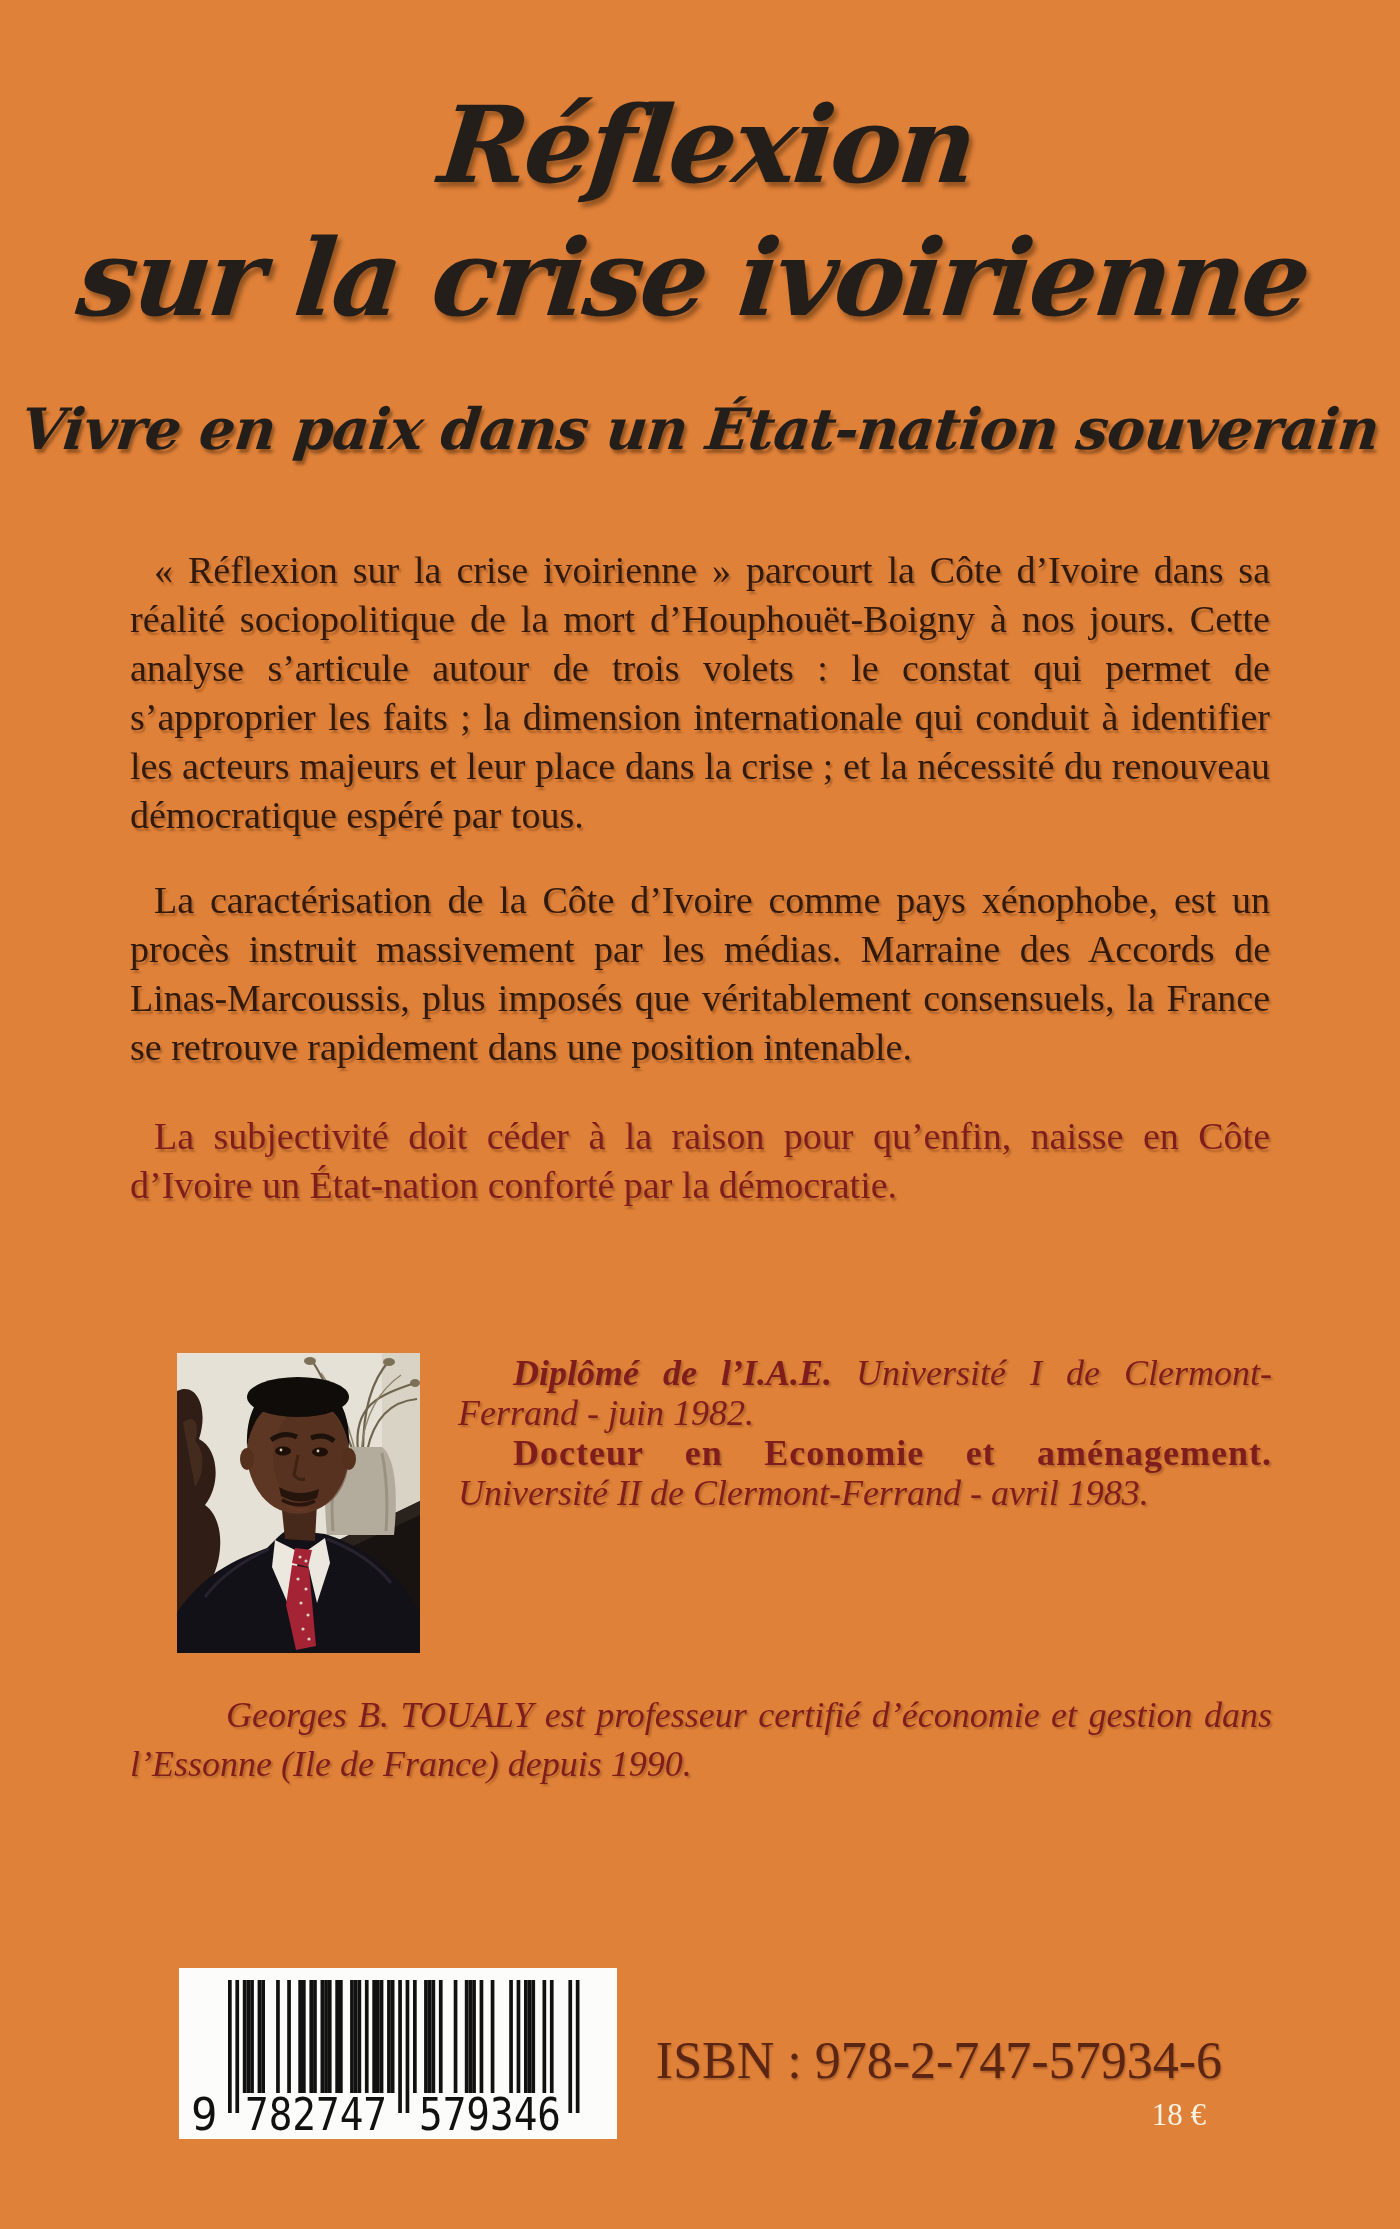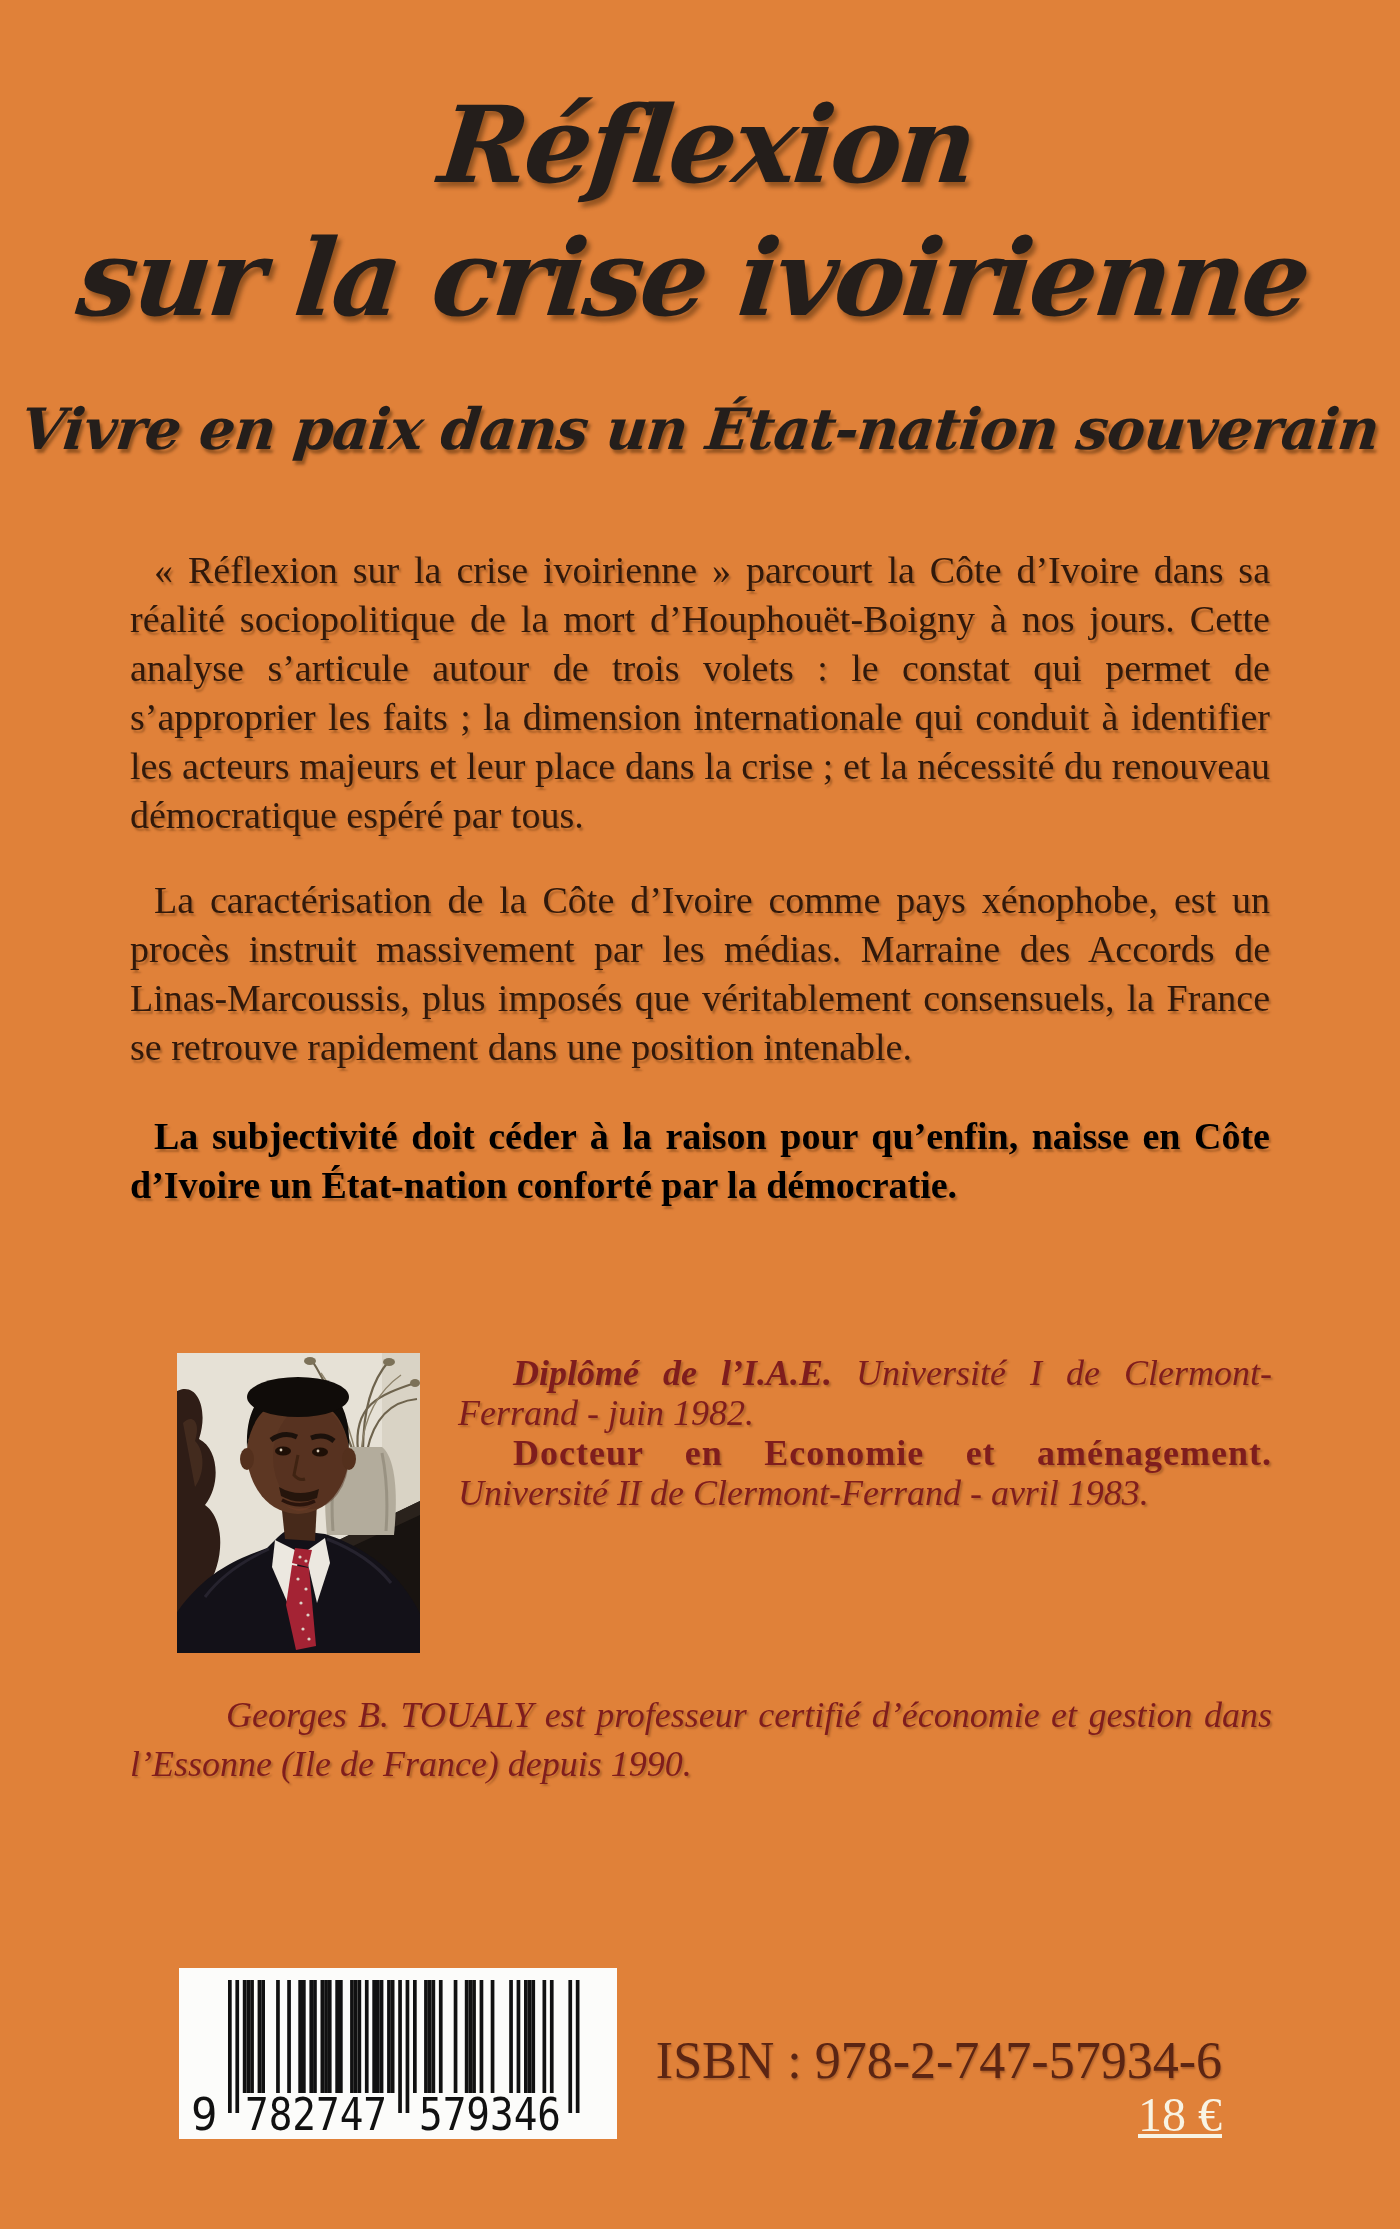--- a/index.html
+++ b/index.html
@@ -19,21 +19,21 @@
     transform:skewX(-6deg);
     text-shadow:3px 4px 3px rgba(60,30,5,.45);}
 
   
   .synopsis{position:absolute;top:546px;left:130px;width:1140px;
     font-size:38px;line-height:49px;color:#31190b;text-align:justify;
     text-shadow:2px 3px 2px rgba(80,40,10,.35);}
   .synopsis p{margin:0;text-indent:24px;}
   .synopsis p.gap1{margin-top:36px;}
   .synopsis p.gap2{margin-top:14px;}
-  .synopsis p.emph{font-weight:700;color:#000000;margin-top:40px;}
+  .synopsis p.emph{font-weight:400;color:#7f1d1d;margin-top:40px;}
 
   
   .bio{position:absolute;top:1353px;left:130px;width:1142px;color:#7f1d1d;
        text-shadow:2px 2px 2px rgba(80,40,10,.3);}
   .photo{position:absolute;left:47px;top:0;width:243px;height:300px;overflow:hidden;}
   .photo svg{display:block;width:243px;height:300px;}
   .bio-entries{margin-left:328px;width:814px;font-size:36px;line-height:40px;
        font-style:italic;text-align:justify;}
   .bio-entries p{margin:0;text-indent:55px;}
   .bio-entries .lead{font-weight:700;}
@@ -43,22 +43,22 @@
        text-indent:96px;}
   .bio-footer .lead{font-weight:400;}
 
   
   .barcode-box{position:absolute;left:179px;top:1968px;width:438px;height:171px;
        background:#fcfcfa;}
   .barcode-box svg{display:block;width:438px;height:171px;}
   .barcode-digit{font-family:"DejaVu Sans Mono", monospace;font-size:44px;fill:#111;}
   .isbn{position:absolute;top:2036px;right:178px;font-size:52px;line-height:50px;
        color:#5b2513;text-shadow:1px 2px 2px rgba(60,20,5,.3);}
-  .price{position:absolute;top:2090px;right:178px;font-size:48px;line-height:50px;
-       color:#f8f3e3;text-decoration:underline;}
+  .price{position:absolute;top:2090px;right:194px;font-size:31px;line-height:50px;
+       color:#f8f3e3;}
 </style>
 </head>
 <body style="background: rgb(224, 129, 57);">
 
 <div id="cover">
 
   <div class="title-block">
     <div>Réflexion</div>
     <div>sur la crise ivoirienne</div>
   </div>

